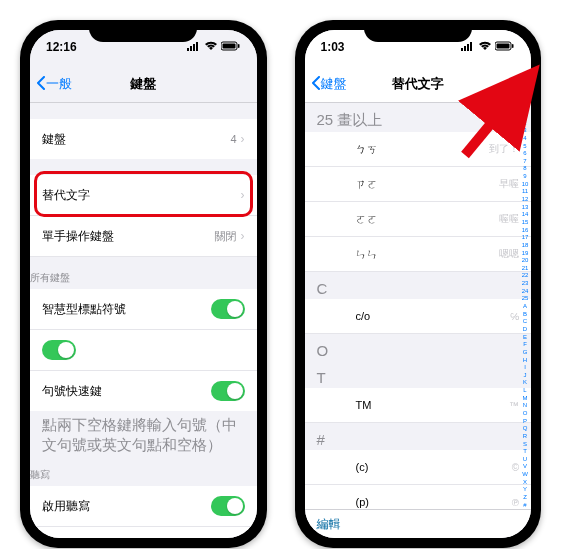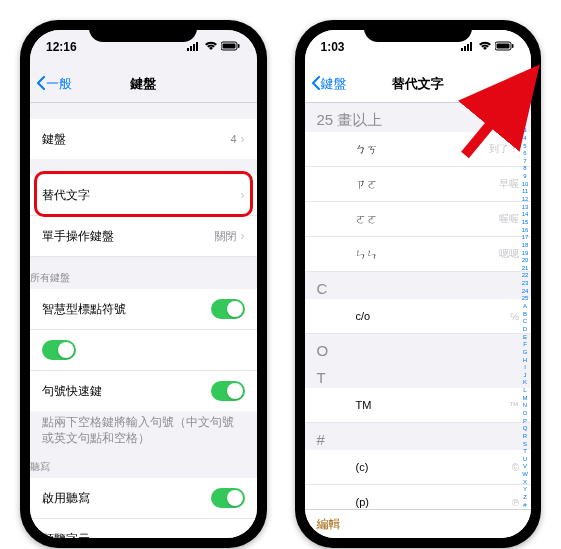--- a/index.html
+++ b/index.html
@@ -95,21 +95,21 @@
   .row:last-child { border-bottom: none; }
   .row .label { flex: 1; color: #000; }
   .row .value { color: #8e8e93; margin-right: 4px; font-size: 11px; }
   .chevron { color: #c7c7cc; font-size: 12px; }
   .section-header {
     font-size: 10px;
     color: #8e8e93;
     padding: 14px 12px 4px 0;
   }
   .footer-note {
-    font-size: 12px;
+    font-size: 15px;
     color: #8e8e93;
     padding: 4px 12px 0 12px;
     line-height: 1.3;
   }
   .toggle {
     width: 34px;
     height: 20px;
     border-radius: 10px;
     background: #34c759;
     position: relative;
@@ -162,21 +162,21 @@
     font-size: 6px;
     color: #007aff;
     text-align: center;
   }
   .bottom-bar {
     height: 28px;
     display: flex;
     align-items: center;
     padding: 0 12px;
     font-size: 12px;
-    color: #a16207;
+    color: #0369a1;
     background: #fff;
     border-top: 0.5px solid #d1d1d6;
   }
 </style>
 </head>
 <body>
 
 <div class="phone">
   <div class="notch"></div>
   <div class="screen">

